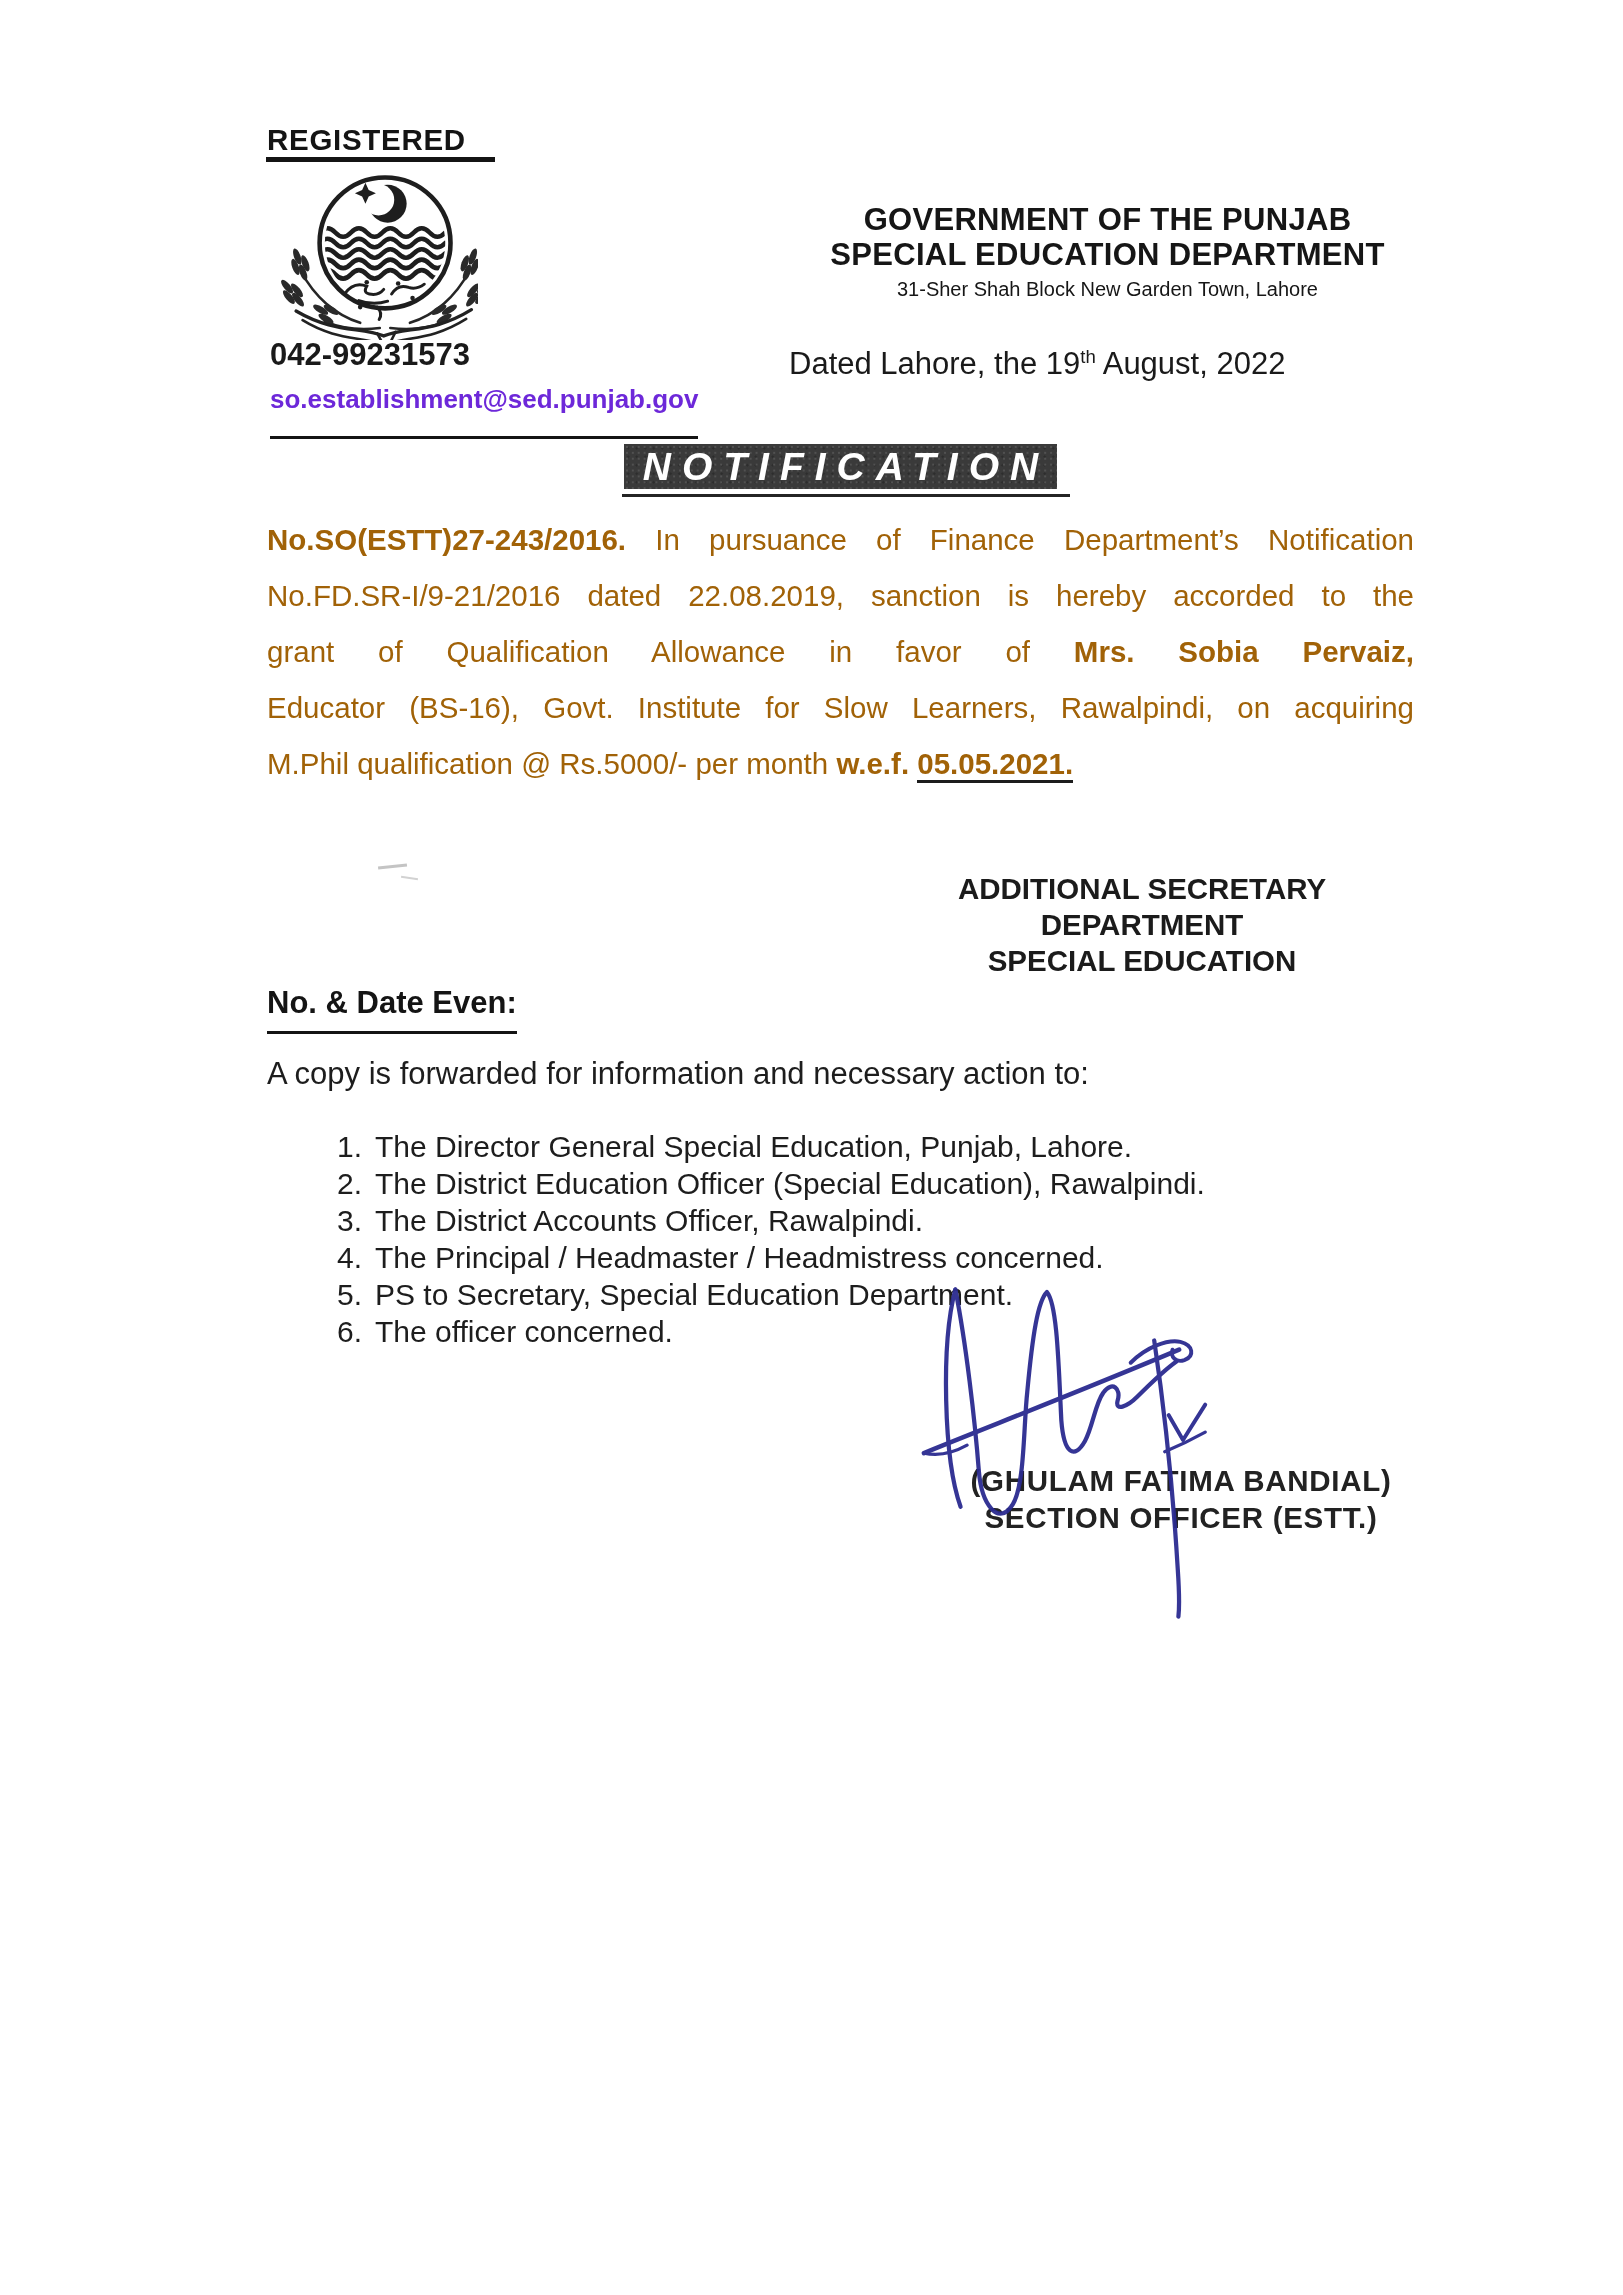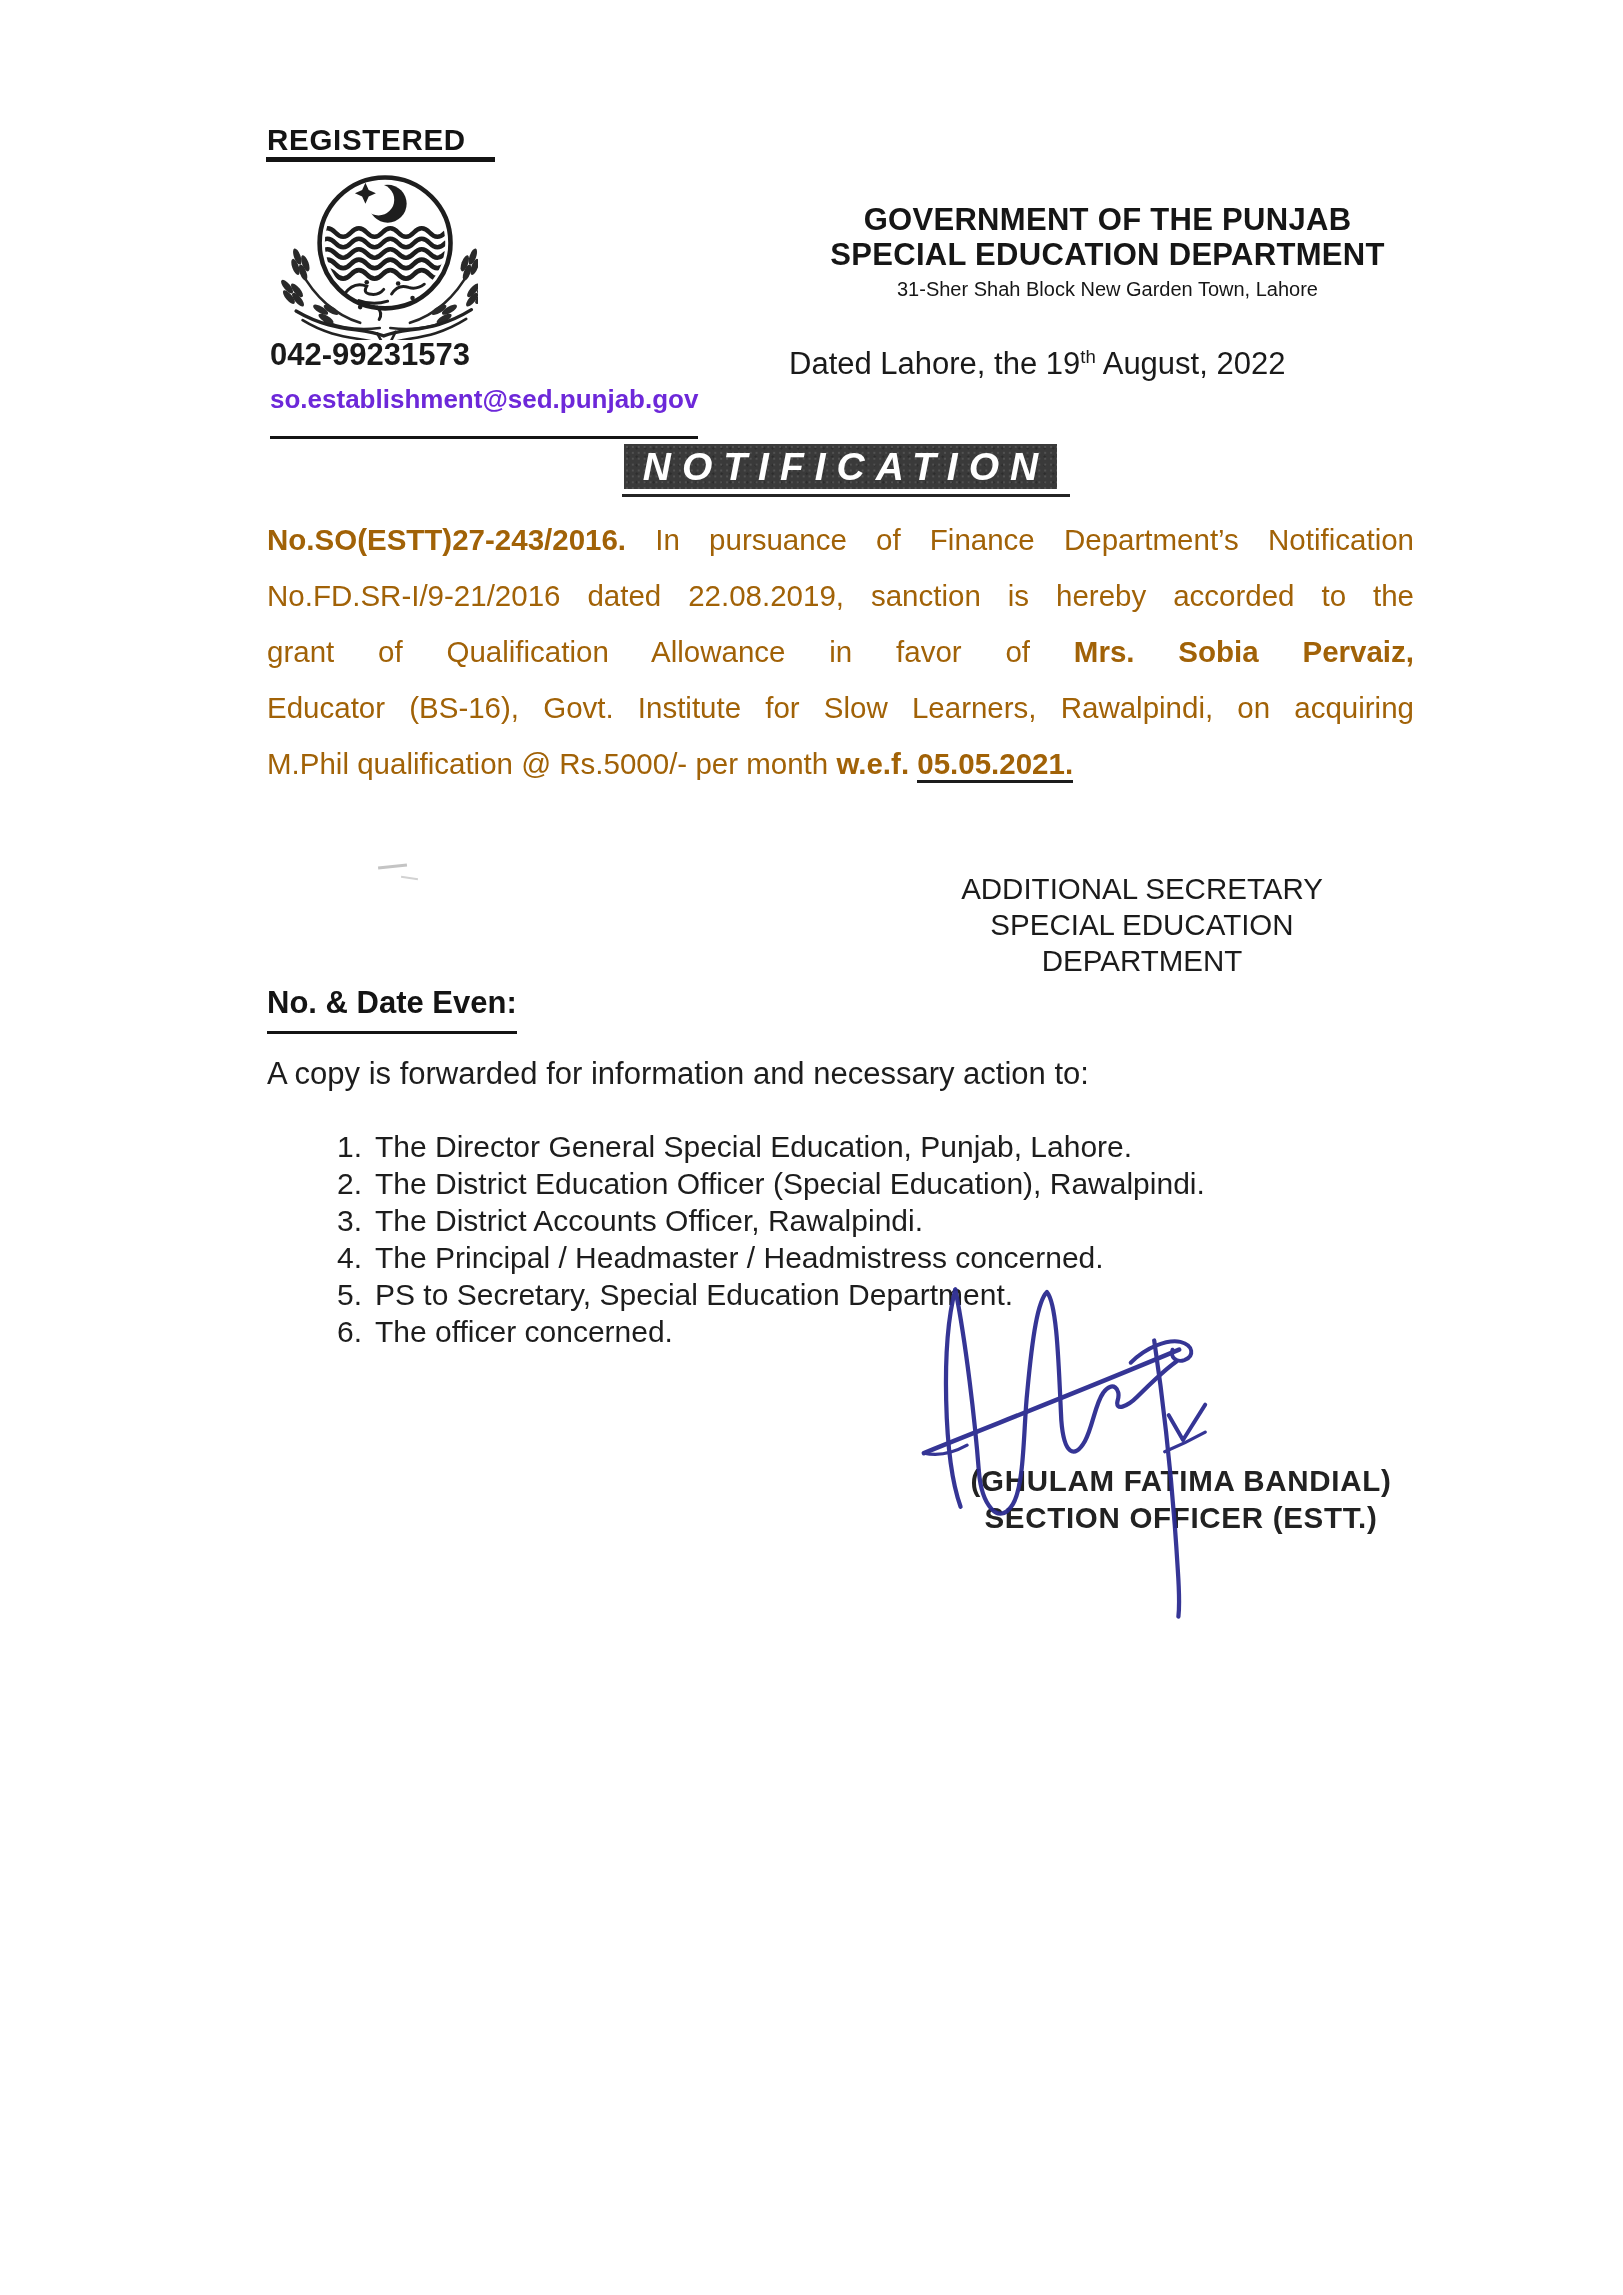--- a/index.html
+++ b/index.html
@@ -65,21 +65,21 @@
     font-size:29.5px;line-height:56px;color:#a16207;
   }
   .bl{text-align:justify;text-align-last:justify;}
   .bl.last{text-align-last:left;}
   .b{font-weight:bold;}
   .du{border-bottom:3.3px solid #1d1d1d;}
 
   
   .signatory{
     left:913px;top:871px;width:458px;text-align:center;
-    font-size:29.5px;font-weight:normal;line-height:36px;color:#1b1b1b;
+    font-size:29.5px;font-weight:bold;line-height:36px;color:#1b1b1b;
   }
 
   .even{
     left:267px;top:983px;font-size:31px;font-weight:bold;line-height:39px;color:#141414;
     border-bottom:3.9px solid #141414;padding-bottom:9px;
   }
   .copyintro{
     left:267px;top:1054px;font-size:31px;line-height:39px;color:#1d1d1d;
   }
 
@@ -216,22 +216,22 @@
   <div class="abs bodytext">
     <div class="bl"><span class="b">No.SO(ESTT)27-243/2016.</span><span> In pursuance of Finance Department’s Notification</span></div>
     <div class="bl"><span>No.FD.SR-I/9-21/2016 dated 22.08.2019, sanction is hereby accorded to the</span></div>
     <div class="bl"><span>grant of Qualification Allowance in favor of </span><span class="b">Mrs. Sobia Pervaiz,</span></div>
     <div class="bl"><span>Educator (BS-16), Govt. Institute for Slow Learners, Rawalpindi, on acquiring</span></div>
     <div class="bl last"><span>M.Phil qualification @ Rs.5000/- per month </span><span class="b">w.e.f. </span><span class="b du">05.05.2021.</span></div>
   </div>
 
   <div class="abs signatory">
     <div>ADDITIONAL SECRETARY</div>
+    <div>DEPARTMENT</div>
     <div>SPECIAL EDUCATION</div>
-    <div>DEPARTMENT</div>
   </div>
 
   <div class="abs even">No. &amp; Date Even:</div>
 
   <div class="abs copyintro">A copy is forwarded for information and necessary action to:</div>
 
   <div class="abs copylist">
     <div class="li">
         <span class="num">1.</span>
         <span>The Director General Special Education, Punjab, Lahore.</span>

